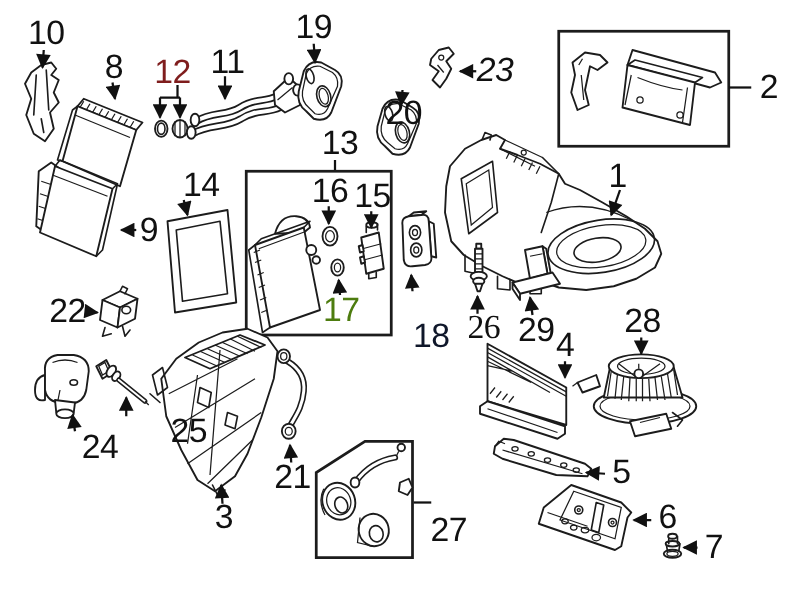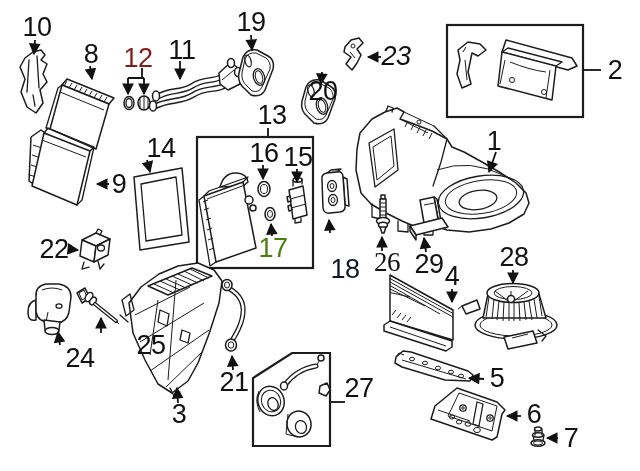--- a/index.html
+++ b/index.html
@@ -363,18 +363,18 @@
       <div class="callout" style="left: 273px; top: 248px; color: #4d7c0f;">17</div>
       <div class="callout" style="left: 345px; top: 245px; color: #0f172a; margin-top: 24px;">18</div>
       <div class="callout" style="left: 251px; top: 22px; color: rgb(17, 17, 17);">19</div>
       <div class="callout" style="left: 323px; top: 59px; color: rgb(17, 17, 17); margin-top: 32px;">20</div>
       <div class="callout" style="left: 234px; top: 382px; color: rgb(17, 17, 17);">21</div>
       <div class="callout" style="left: 54px; top: 249px; color: rgb(17, 17, 17);">22</div>
       <div class="callout" style="left: 396px; top: 56px; color: rgb(17, 17, 17); font-style: italic;">23</div>
       <div class="callout" style="left: 64px; top: 358px; color: rgb(17, 17, 17); margin-left: 16px;">24</div>
       <div class="callout" style="left: 103px; top: 345px; color: rgb(17, 17, 17); margin-left: 48px;">25</div>
       <div class="callout" style="left: 387px; top: 262px; color: rgb(17, 17, 17); font-family: Liberation Serif, serif;">26</div>
-      <div class="callout" style="left: 359px; top: 388px; color: rgb(17, 17, 17);">27</div>
+      <div class="callout" style="left: 359px; top: 424px; color: rgb(17, 17, 17);">27</div>
       <div class="callout" style="left: 514px; top: 257px; color: rgb(17, 17, 17);">28</div>
       <div class="callout" style="left: 429px; top: 264px; color: rgb(17, 17, 17);">29</div>
     </div>
 
 </div>
 
 </body></html>

